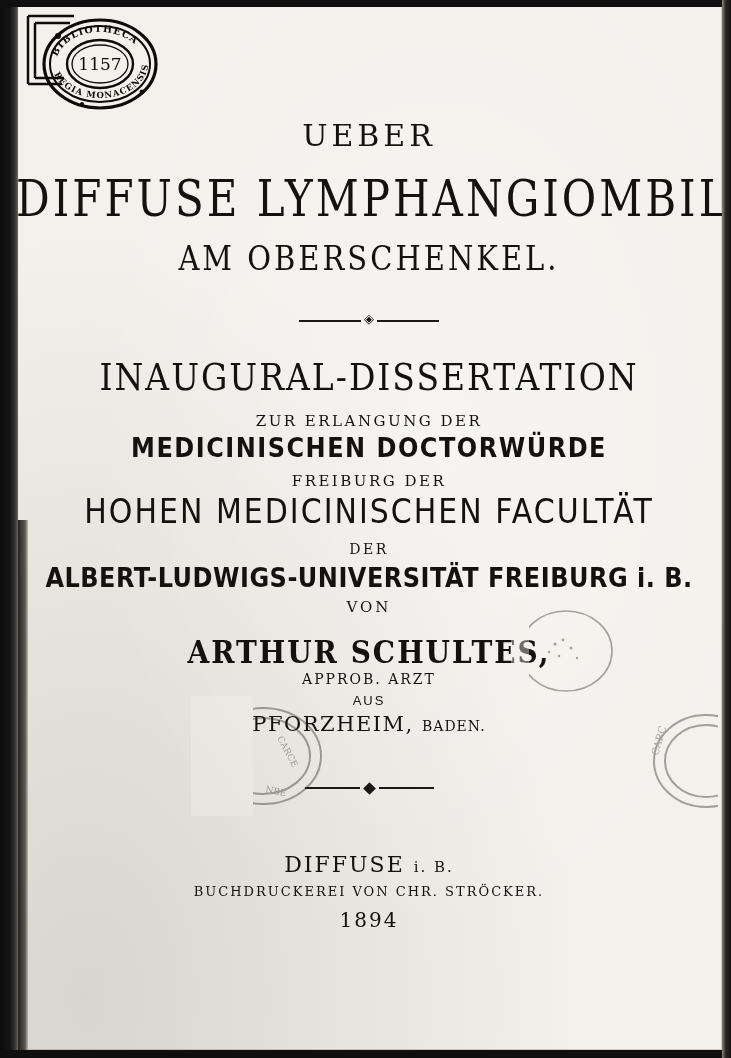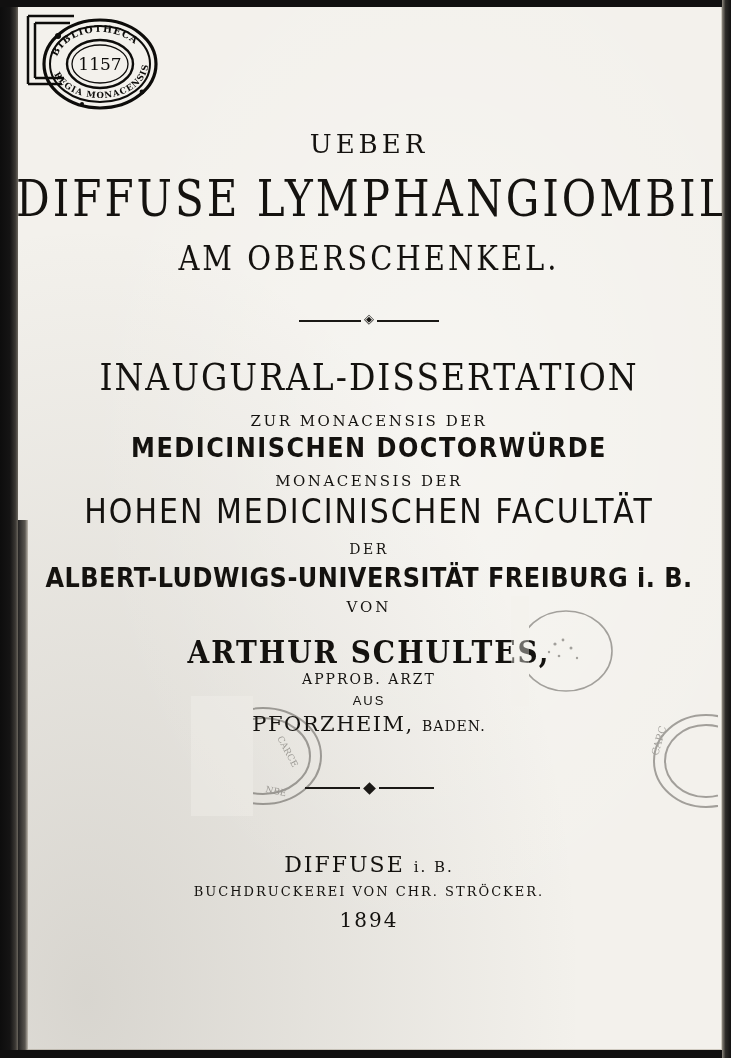--- a/index.html
+++ b/index.html
@@ -74,22 +74,22 @@
   .tx {
     position: absolute;
     width: 100%;
     text-align: center;
     color: #14120f;
     white-space: nowrap;
   }
 
   
   .t-ueber {
-    top: 123px;
-    font-size: 26px;
+    top: 112px;
+    font-size: 30px;
     letter-spacing: 4px;
     font-family: "DejaVu Serif", serif;
   }
   .t-main1 {
     top: 168px;
     font-size: 42px;
     letter-spacing: 3px;
     font-family: "DejaVu Serif", serif;
     transform: scaleY(1.18);
   }
@@ -277,23 +277,23 @@
 
     <div class="tx t-ueber">UEBER</div>
     <div class="tx t-main1">DIFFUSE LYMPHANGIOMBILDUNG</div>
     <div class="tx t-main2">AM OBERSCHENKEL.</div>
 
     <div class="rule-orn">
       <span class="seg"></span><span class="dot">◈</span><span class="seg"></span>
     </div>
 
     <div class="tx t-inaug">INAUGURAL-DISSERTATION</div>
-    <div class="tx t-zur">ZUR MONACENSIS DER</div>
+    <div class="tx t-zur">ZUR ERLANGUNG DER</div>
     <div class="tx t-med">MEDICINISCHEN DOCTORWÜRDE</div>
-    <div class="tx t-vorgelegt">MONACENSIS DER</div>
+    <div class="tx t-vorgelegt">FREIBURG DER</div>
     <div class="tx t-hohen">HOHEN MEDICINISCHEN FACULTÄT</div>
     <div class="tx t-der">DER</div>
     <div class="tx t-albert">ALBERT-LUDWIGS-UNIVERSITÄT FREIBURG i. B.</div>
     <div class="tx t-von">VON</div>
     <div class="tx t-author">ARTHUR SCHULTES,</div>
     <div class="tx t-approb">APPROB. ARZT</div>
     <div class="tx t-aus">AUS</div>
     <div class="tx t-pforzheim">
       <span>PFORZHEIM,</span>
       <span class="small">BADEN.</span>

